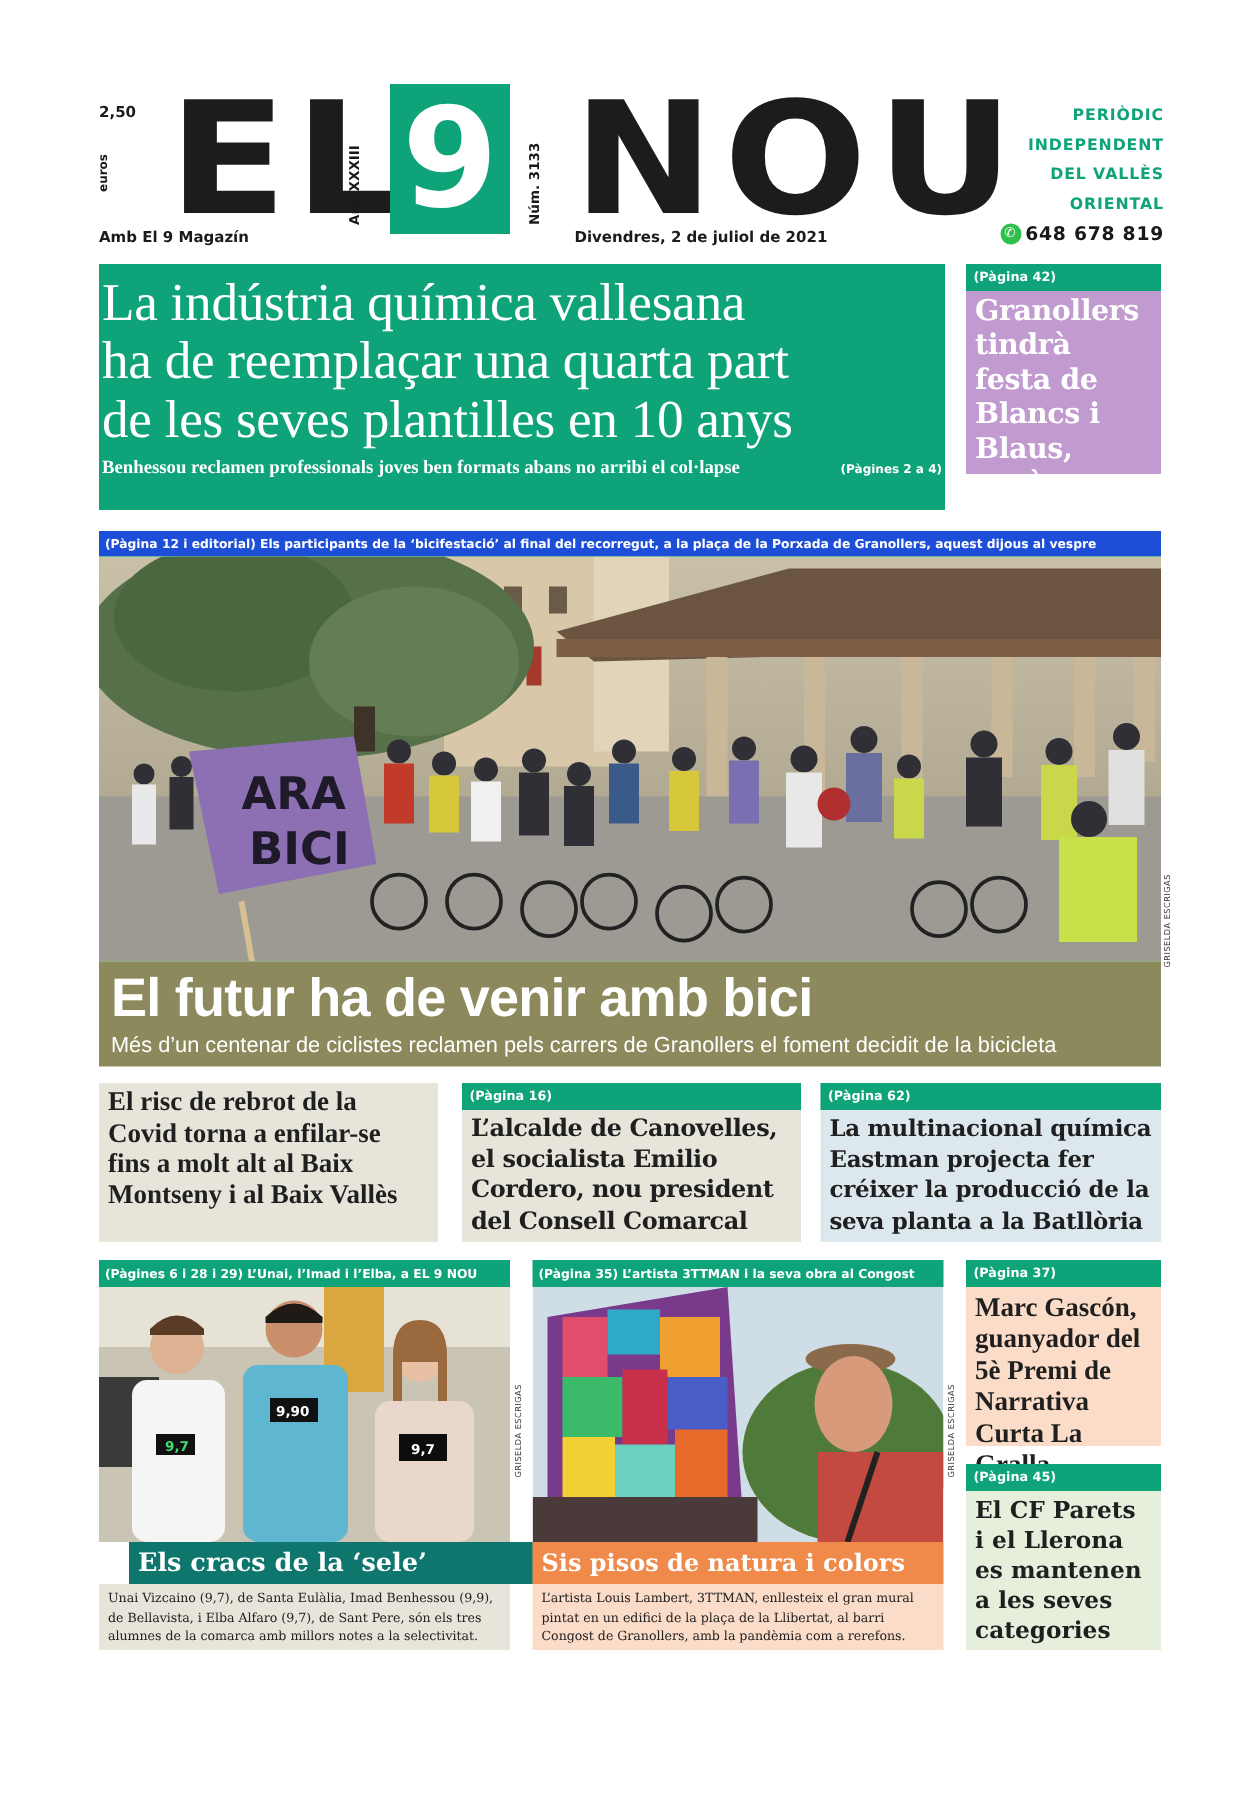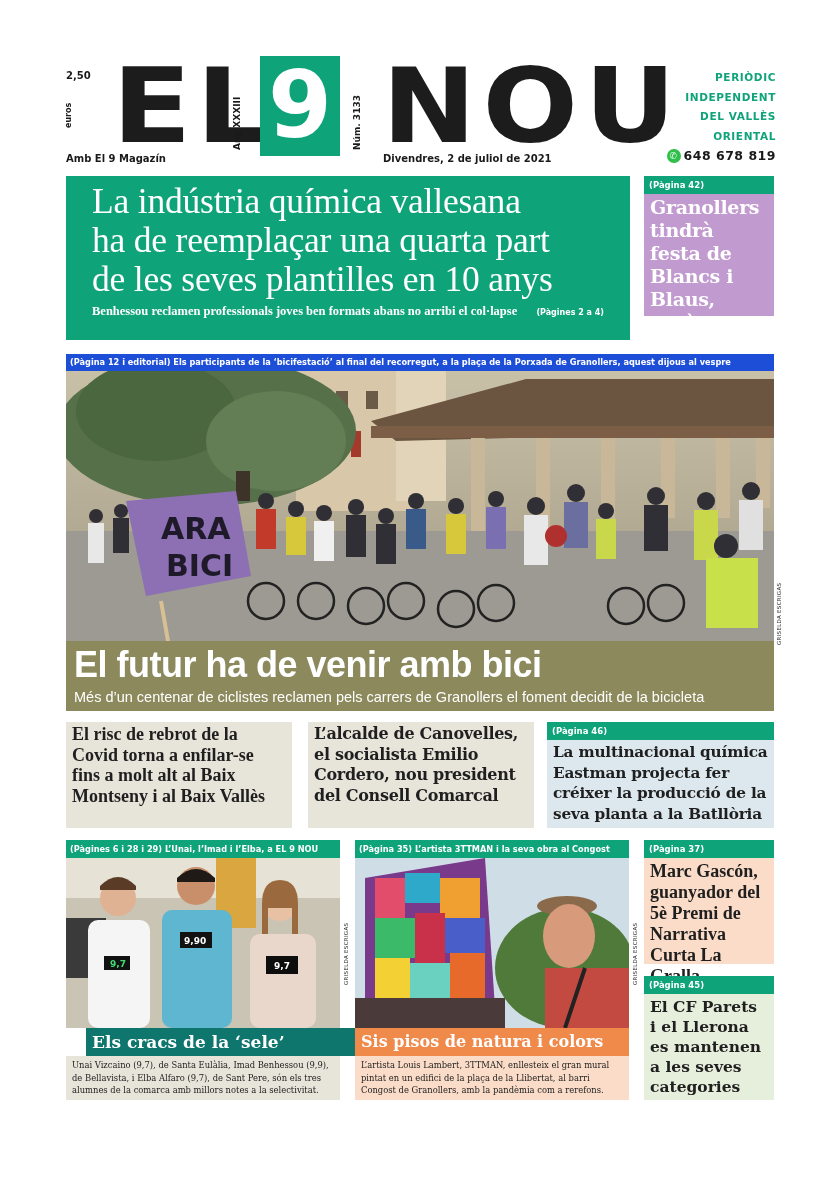--- a/index.html
+++ b/index.html
@@ -15,21 +15,21 @@
   .logo-el { left: 112px; top: 54px; font-family: "DejaVu Sans", sans-serif; font-weight: bold; font-size: 104px; line-height: 104px; letter-spacing: 4px; color: #1c1c1c; transform: scaleX(1.12); transform-origin: left top; }
   .logo-nou { left: 382px; top: 54px; font-family: "DejaVu Sans", sans-serif; font-weight: bold; font-size: 104px; line-height: 104px; letter-spacing: 6px; color: #1c1c1c; transform: scaleX(1.08); transform-origin: left top; }
   .logo-nine { left: 260px; top: 56px; width: 80px; height: 100px; background: #0fa37a; color: #ffffff; font-family: "DejaVu Sans", sans-serif; font-weight: bold; font-size: 92px; line-height: 100px; text-align: center; }
   .tagline { right: 64px; top: 68px; text-align: right; color: #0fa37a; font-family: "DejaVu Sans", sans-serif; font-weight: bold; font-size: 10.5px; line-height: 19.5px; letter-spacing: 0.6px; }
   .sub-left { left: 66px; top: 153px; font-family: "DejaVu Sans", sans-serif; font-weight: bold; font-size: 10px; }
   .sub-date { left: 383px; top: 153px; font-family: "DejaVu Sans", sans-serif; font-weight: bold; font-size: 10px; }
   .phone { right: 64px; top: 148px; font-family: "DejaVu Sans", sans-serif; font-weight: bold; font-size: 12.5px; display: flex; align-items: center; gap: 3px; letter-spacing: 0.5px; }
   .wa-icon { width: 14px; height: 14px; border-radius: 50%; background: #2fbf4a; display: inline-flex; align-items: center; justify-content: center; color: #fff; font-size: 9px; }
 
   
-  .lead { left: 66px; top: 176px; width: 564px; height: 164px; background: #0fa37a; color: #fff; padding: 6px 26px; }
+  .lead { left: 66px; top: 176px; width: 564px; height: 164px; background: #0fa37a; color: #fff; padding: 6px 2px; }
   .lead-title { font-family: "Liberation Serif", serif; font-size: 35.5px; line-height: 39px; font-weight: normal; letter-spacing: -0.2px; }
   .lead-sub { margin-top: 5px; font-family: "Liberation Serif", serif; font-size: 12.5px; font-weight: bold; display: flex; justify-content: space-between; align-items: baseline; }
   .pages-tag { font-family: "DejaVu Sans", sans-serif; font-size: 8px; font-weight: bold; }
 
   
   .side-top { left: 644px; top: 176px; width: 130px; height: 140px; background: #c19bcf; }
   .tag-bar { background: #0fa37a; color: #fff; font-family: "DejaVu Sans", sans-serif; font-weight: bold; font-size: 8.5px; padding: 3px 5px; height: 18px; line-height: 12px; }
   .side-top-title { color: #fff; font-family: "DejaVu Serif", serif; font-weight: bold; font-size: 19px; line-height: 23px; padding: 2px 6px; letter-spacing: -0.3px; }
 
   
@@ -200,24 +200,25 @@
 </div>
 <div class="abs bici-bar">
   <div class="bici-title">El futur ha de venir amb bici</div>
   <div class="bici-sub">Més d’un centenar de ciclistes reclamen pels carrers de Granollers el foment decidit de la bicicleta</div>
 </div>
 
 <div class="abs box3" style="left:66px;width:226px;">
   <div class="b3-title">El risc de rebrot de la Covid torna a enfilar-se fins a molt alt al Baix Montseny i al Baix Vallès</div>
 </div>
 <div class="abs box3 mid" style="left:308px;width:226px;">
+  <div class="tag-bar">(Pàgina 16)</div>
   <div class="b3-title">L’alcalde de Canovelles, el socialista Emilio Cordero, nou president del Consell Comarcal</div>
 </div>
 <div class="abs box3 blue" style="left:547px;width:227px;">
-  <div class="tag-bar">(Pàgina 46)</div>
+  <div class="tag-bar">(Pàgina 62)</div>
   <div class="b3-title">La multinacional química Eastman projecta fer créixer la producció de la seva planta a la Batllòria</div>
 </div>
 
 <div class="abs bot-cap" style="left:66px;width:274px;">(Pàgines 6 i 28 i 29) L’Unai, l’Imad i l’Elba, a EL 9 NOU</div>
 <div class="abs bot-photo" style="left:66px;width:274px;">
   <svg width="274" height="170" viewBox="0 0 274 170">
     <rect width="274" height="170" fill="#c9c4b4"></rect>
     <rect x="0" y="0" width="274" height="40" fill="#e6e2d6"></rect>
     <rect x="150" y="0" width="40" height="70" fill="#d9a640"></rect>
     <rect x="0" y="60" width="40" height="60" fill="#3a3a3a"></rect>

